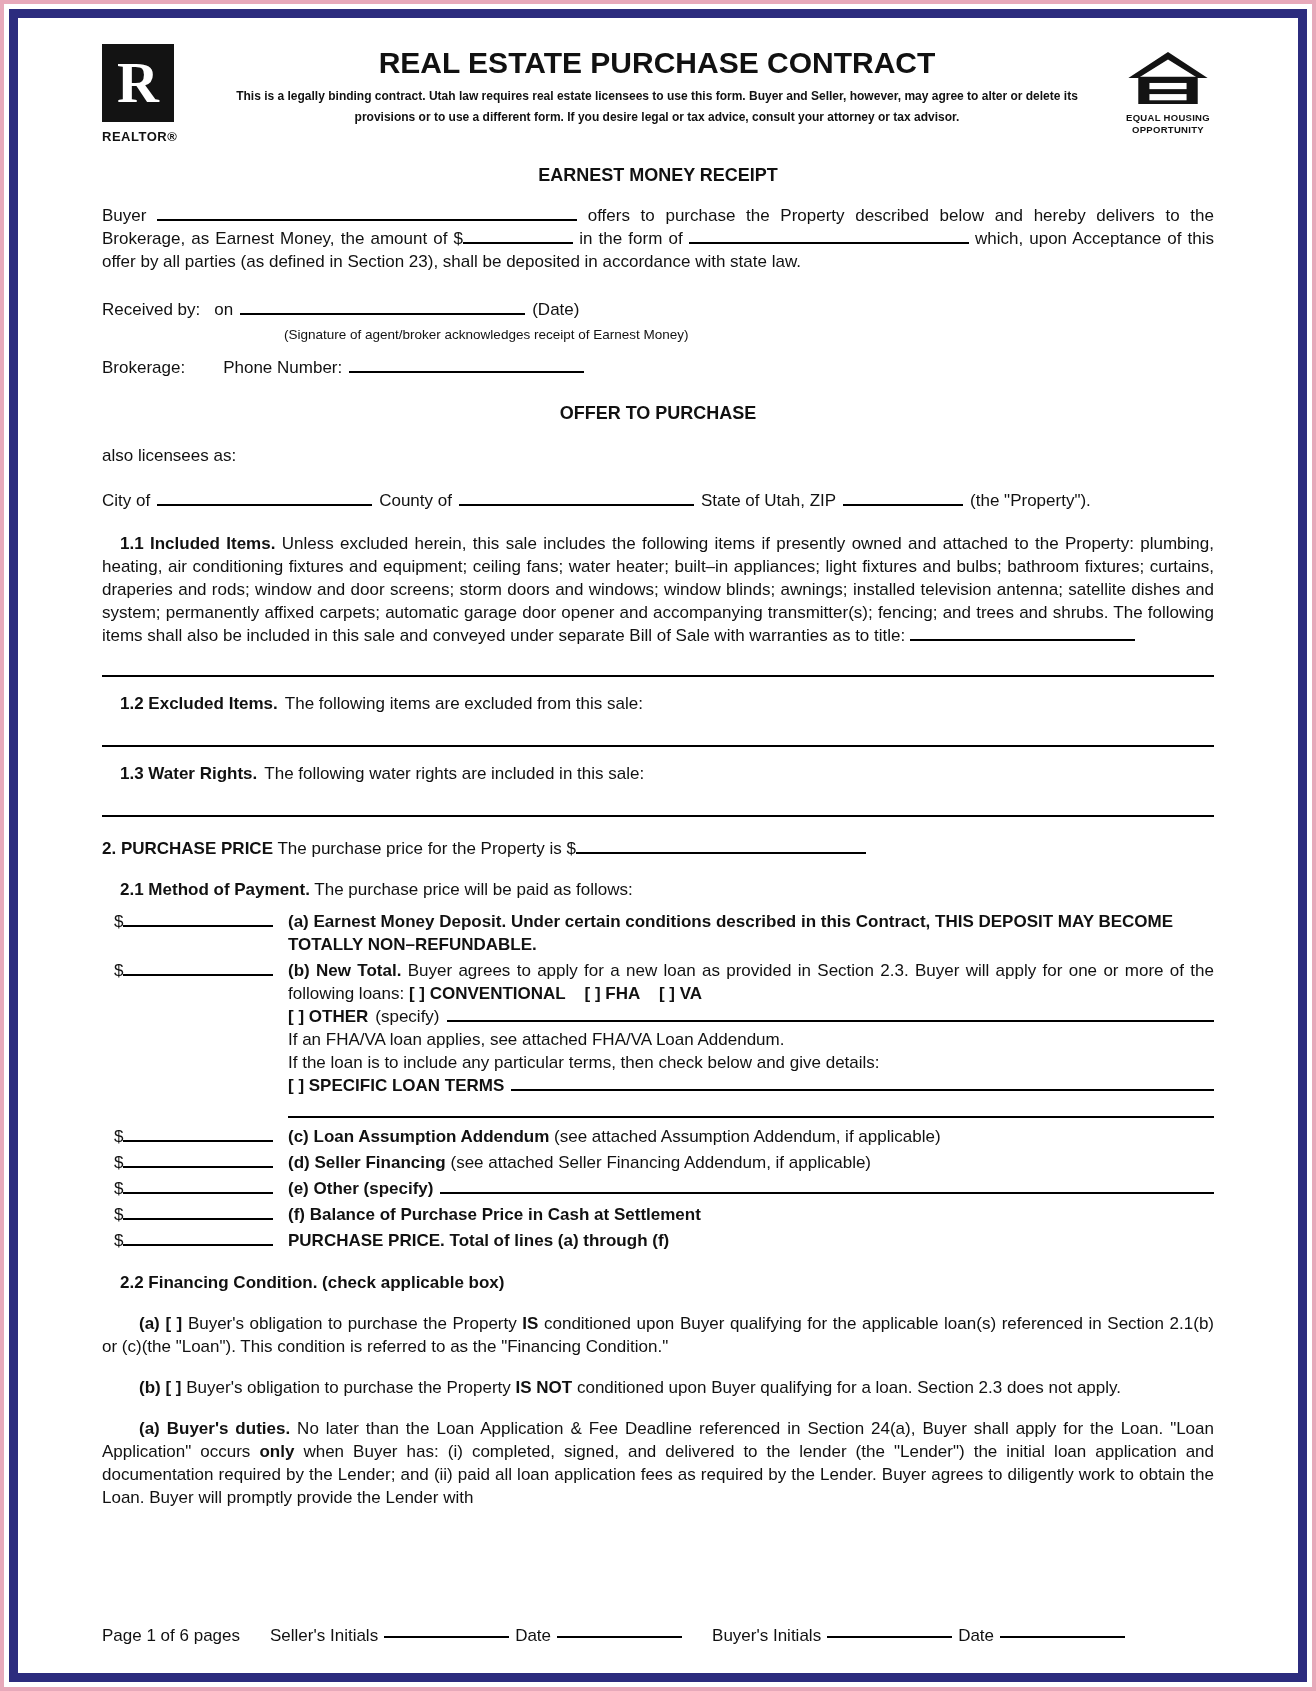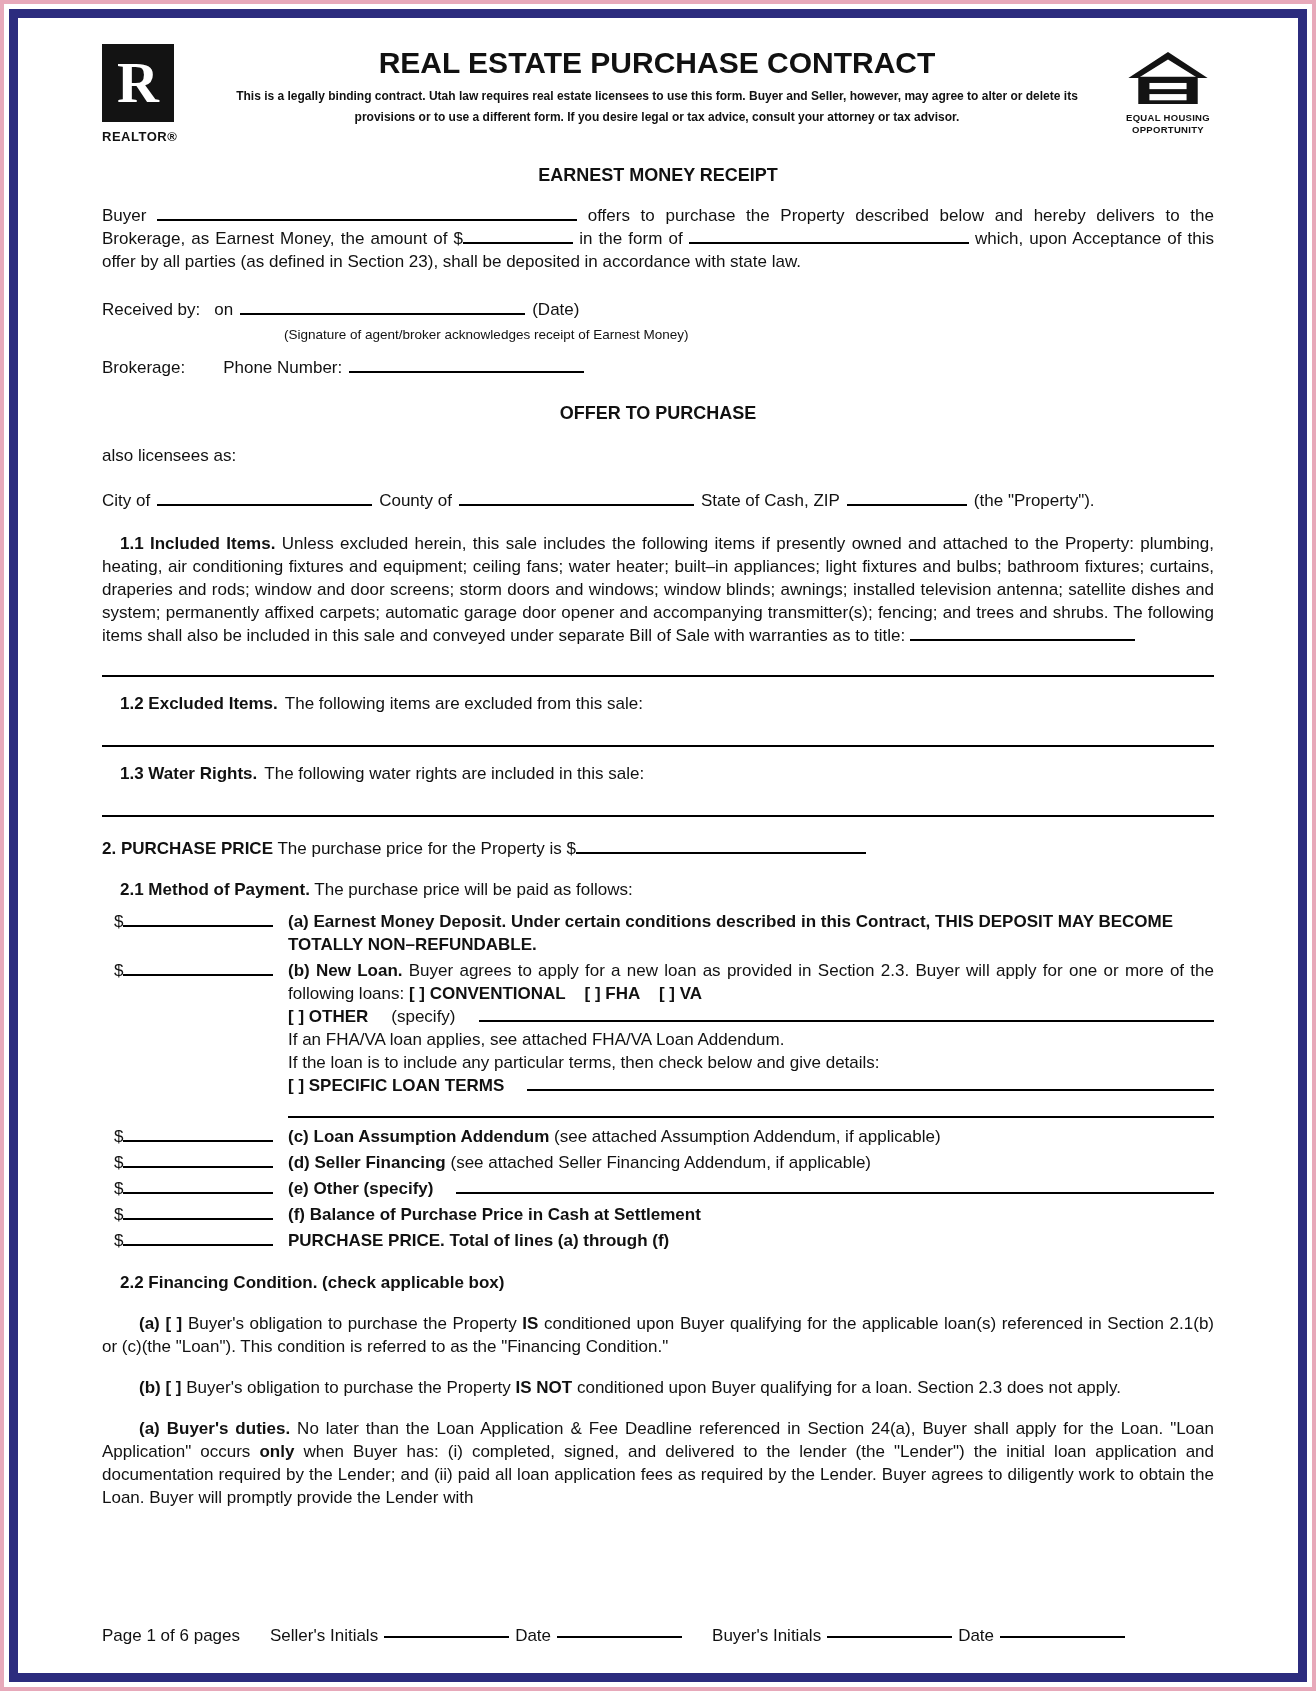--- a/index.html
+++ b/index.html
@@ -47,21 +47,21 @@
   .w215{width:215px} .w225{width:225px} .w235{width:235px} .w280{width:280px}
   .w285{width:285px} .w290{width:290px} .w420{width:420px}
   .fullline { border-bottom: 2px solid #000; height: 21px; margin: 0 0 4px; }
   .caption { font-size: 13.5px; line-height: 17px; margin: -6px 0 2px 182px; }
   .indentline { padding-left: 18px; }
   .mt16 { margin-top: 16px; }
   
   .payrow { display: flex; margin-bottom: 3px; }
   .paycol { flex: 0 0 186px; padding-left: 12px; white-space: nowrap; }
   .paytext { flex: 1 1 auto; }
-  .flexline { display: flex; align-items: baseline; gap: 23px; }
+  .flexline { display: flex; align-items: baseline; gap: 7px; }
   .flexline > b, .flexline > span { flex: 0 0 auto; white-space: nowrap; }
   .flexline > .fill { flex: 1 1 auto; }
   .cbx { white-space: nowrap; }
   .gapL { margin-left: 14px; }
   
   .footer { margin-top: auto; padding-top: 18px; display: flex; align-items: flex-start; gap: 6px; }
   .footer > span { white-space: nowrap; }
   .g24 { margin-left: 24px; }
 </style>
 </head>
@@ -126,21 +126,21 @@
 
     <div class="line">
       <span>also licensees as:</span>
       <span class="bl fill"></span>
     </div>
     <div class="line">
       <span>City of</span>
       <span class="bl w215"></span>
       <span>County of</span>
       <span class="bl w235"></span>
-      <span>State of Cash, ZIP</span>
+      <span>State of Utah, ZIP</span>
       <span class="bl w120"></span>
       <span>(the "Property").</span>
     </div>
 
     <p class="para just ind1">
       <b>1.1 Included Items.</b>
       <span>Unless excluded herein, this sale includes the following items if presently owned and attached to the Property: plumbing, heating, air conditioning fixtures and equipment; ceiling fans; water heater; built–in appliances; light fixtures and bulbs; bathroom fixtures; curtains, draperies and rods; window and door screens; storm doors and windows; window blinds; awnings; installed television antenna; satellite dishes and system; permanently affixed carpets; automatic garage door opener and accompanying transmitter(s); fencing; and trees and shrubs. The following items shall also be included in this sale and conveyed under separate Bill of Sale with warranties as to title:</span>
       <span class="bl w225"></span>
     </p>
     <div class="fullline"></div>
@@ -170,21 +170,21 @@
 
     <div class="payrow">
       <div class="paycol"><span>$</span><span class="bl w150"></span></div>
       <div class="paytext"><b>(a) Earnest Money Deposit. Under certain conditions described in this Contract, THIS DEPOSIT MAY BECOME TOTALLY NON–REFUNDABLE.</b></div>
     </div>
 
     <div class="payrow">
       <div class="paycol"><span>$</span><span class="bl w150"></span></div>
       <div class="paytext">
         <div class="just">
-          <b>(b) New Loan.</b>
+          <b>(b) New Total.</b>
           <span>Buyer agrees to apply for a new loan as provided in Section 2.3. Buyer will apply for one or more of the following loans:</span>
           <b class="cbx">[ ] CONVENTIONAL</b>
           <b class="cbx gapL">[ ] FHA</b>
           <b class="cbx gapL">[ ] VA</b>
         </div>
         <div class="flexline">
           <b>[ ] OTHER</b>
           <span>(specify)</span>
           <span class="bl fill"></span>
         </div>

